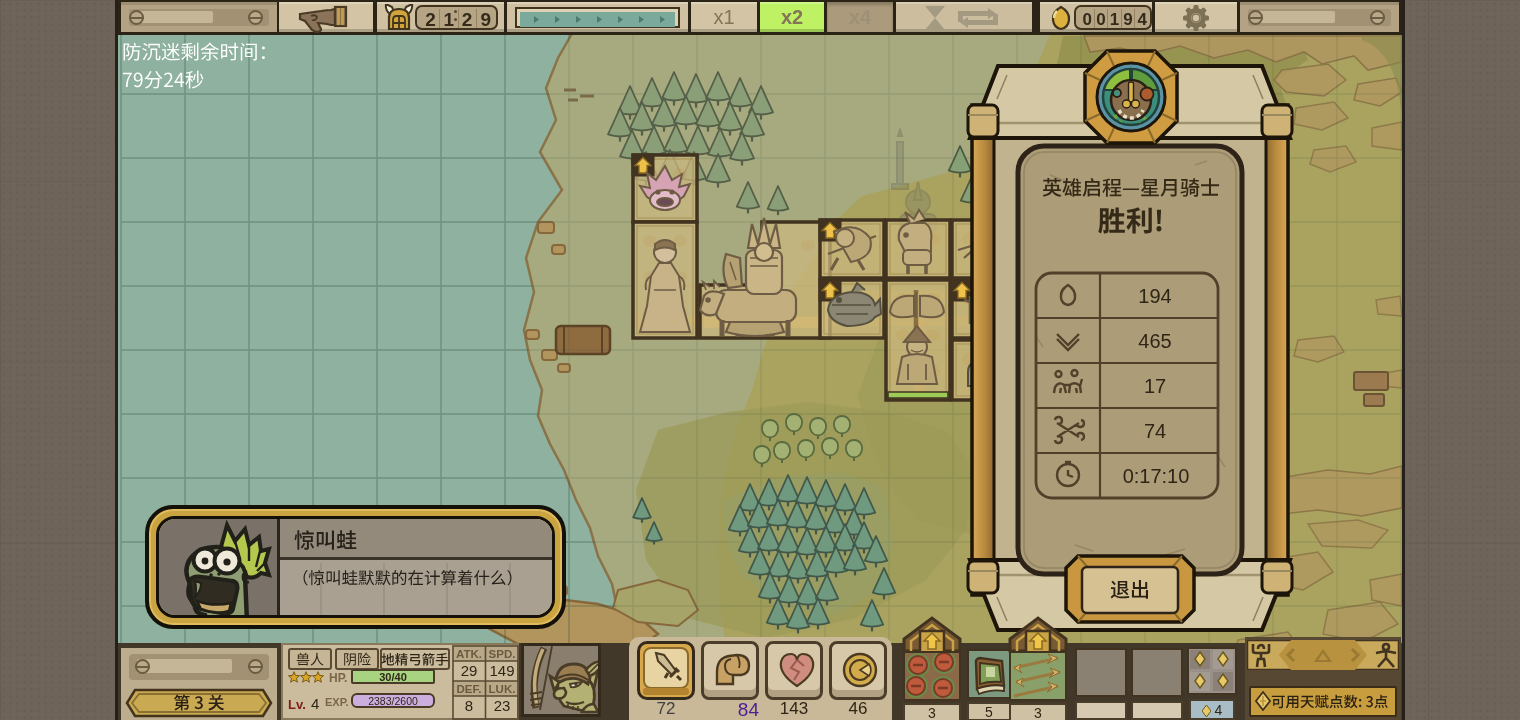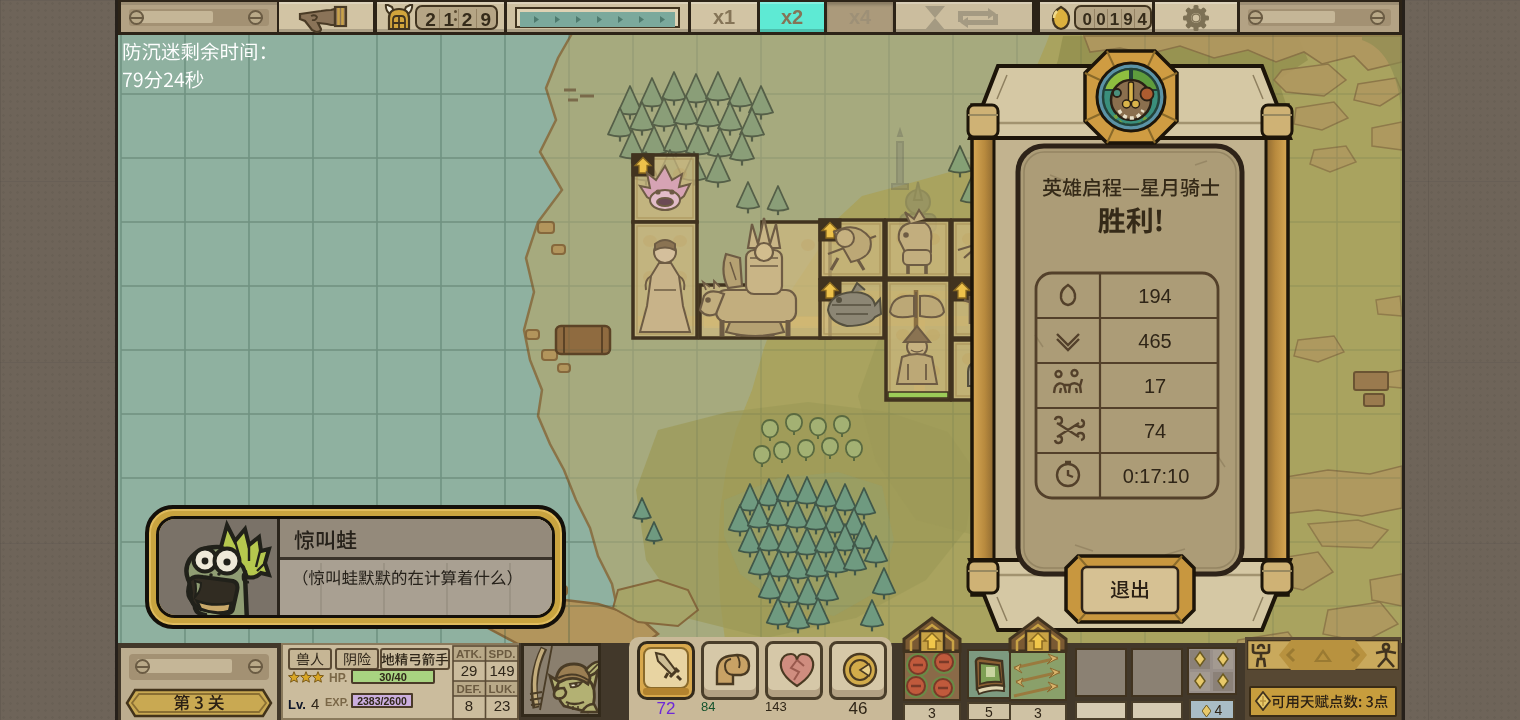--- a/index.html
+++ b/index.html
@@ -435,23 +435,23 @@
         <path d="M14 4 L19 7.5 L14 11Z" fill="#4f7a6e"></path>
         <path d="M35 4 L40 7.5 L35 11Z" fill="#4f7a6e"></path>
         <path d="M56 4 L61 7.5 L56 11Z" fill="#4f7a6e"></path>
         <path d="M77 4 L82 7.5 L77 11Z" fill="#4f7a6e"></path>
         <path d="M98 4 L103 7.5 L98 11Z" fill="#4f7a6e"></path>
         <path d="M119 4 L124 7.5 L119 11Z" fill="#4f7a6e"></path>
         <path d="M140 4 L145 7.5 L140 11Z" fill="#4f7a6e"></path>
       </svg>
     </div>
     <div class="abs" style="left:573px;top:2px;width:66px;height:30px;background:#d2c4a4;box-shadow:inset 0 2px 0 rgba(255,255,255,0.25), inset 0 -3px 0 rgba(0,0,0,0.18)">
-      <div class="abs" style="left:0;top:4px;width:100%;text-align:center;font-size:20px;font-weight:bold;color:#857457">x1</div>
-    </div>
-    <div class="abs" style="left:642px;top:2px;width:64px;height:30px;background:#5eead4;box-shadow:inset 0 2px 0 rgba(255,255,255,0.25), inset 0 -3px 0 rgba(0,0,0,0.18)">
+      <div class="abs" style="left:0;top:4px;width:100%;text-align:center;font-size:20px;font-weight:normal;color:#857457">x1</div>
+    </div>
+    <div class="abs" style="left:642px;top:2px;width:64px;height:30px;background:#bef264;box-shadow:inset 0 2px 0 rgba(255,255,255,0.25), inset 0 -3px 0 rgba(0,0,0,0.18)">
       <div class="abs" style="left:0;top:4px;width:100%;text-align:center;font-size:20px;font-weight:bold;color:#857457">x2</div>
     </div>
     <div class="abs" style="left:709px;top:2px;width:66px;height:30px;background:#ab9a7b;box-shadow:inset 0 3px 3px rgba(0,0,0,0.2)">
       <div class="abs" style="left:0;top:4px;width:100%;text-align:center;font-size:20px;font-weight:bold;color:#9d9077">x4</div>
     </div>
     <div class="abs" style="left:778px;top:2px;width:136px;height:30px;background:#cbbd9e;box-shadow:inset 0 2px 0 rgba(255,255,255,0.25), inset 0 -3px 0 rgba(0,0,0,0.18)">
       <svg class="abs" style="left:28px;top:3px" width="82" height="26" viewBox="0 0 82 26">
         <g fill="#a49a82">
           <path d="M1 1 L21 1 L11 13Z M1 25 L21 25 L11 13Z"></path>
           <path d="M34 6 L64 6 L64 3 L72 8.5 L64 14 L64 11 L39 11 L39 17 L34 17Z"></path>
@@ -673,24 +673,24 @@
       <svg class="abs" style="left:97px;top:3px" width="70" height="22" viewBox="0 0 70 22">
         <path transform="translate(1.2,16.5)" fill="#2f2619" d="M5.7 -10.1V-6.5L4.3 -5.9L4.8 -4.8L5.7 -5.1V-1.2C5.7 0.4 6.2 0.9 7.9 0.9C8.3 0.9 10.6 0.9 11.0 0.9C12.5 0.9 12.9 0.2 13.1 -1.6C12.7 -1.7 12.3 -1.9 12.0 -2.1C11.9 -0.6 11.7 -0.3 11.0 -0.3C10.5 -0.3 8.4 -0.3 8.0 -0.3C7.1 -0.3 7.0 -0.4 7.0 -1.2V-5.7L8.5 -6.3V-1.9H9.7V-6.8L11.2 -7.5C11.2 -5.4 11.2 -4.2 11.2 -3.9C11.1 -3.6 11.0 -3.6 10.8 -3.6C10.7 -3.6 10.3 -3.6 10.0 -3.6C10.2 -3.3 10.3 -2.8 10.3 -2.5C10.7 -2.5 11.3 -2.5 11.6 -2.6C12.1 -2.8 12.3 -3.1 12.4 -3.6C12.4 -4.2 12.5 -6.0 12.5 -8.6L12.5 -8.8L11.6 -9.1L11.4 -9.0L11.1 -8.8L9.7 -8.1V-11.4H8.5V-7.6L7.0 -7.0V-10.1ZM0.4 -2.2 0.9 -0.9C2.1 -1.4 3.6 -2.2 5.1 -2.8L4.8 -4.0L3.4 -3.4V-7.0H4.9V-8.2H3.4V-11.2H2.2V-8.2H0.5V-7.0H2.2V-2.9C1.5 -2.6 0.9 -2.4 0.4 -2.2Z M14.1 -10.3C14.4 -9.4 14.7 -8.1 14.8 -7.3L15.7 -7.5C15.6 -8.4 15.3 -9.6 14.9 -10.5ZM17.8 -10.6C17.7 -9.7 17.3 -8.3 17.0 -7.5L17.8 -7.3C18.1 -8.1 18.5 -9.3 18.9 -10.4ZM14.0 -6.9V-5.7H15.6C15.2 -4.3 14.5 -2.7 13.8 -1.8C14.0 -1.4 14.3 -0.9 14.5 -0.5C15.0 -1.2 15.4 -2.3 15.8 -3.4V1.1H17.0V-3.9C17.4 -3.3 17.8 -2.5 17.9 -2.0L18.8 -3.0C18.5 -3.4 17.3 -5.1 17.0 -5.5V-5.7H18.4V-6.9H17.0V-11.4H15.8V-6.9ZM22.0 -11.4V-10.3H19.2V-9.4H22.0V-8.7H19.5V-7.8H22.0V-7.0H18.8V-6.1H26.5V-7.0H23.2V-7.8H25.9V-8.7H23.2V-9.4H26.1V-10.3H23.2V-11.4ZM24.4 -4.4V-3.6H20.8V-4.4ZM19.6 -5.4V1.1H20.8V-1.0H24.4V-0.1C24.4 0.1 24.4 0.1 24.2 0.1C24.1 0.1 23.5 0.1 22.9 0.1C23.1 0.4 23.2 0.8 23.3 1.1C24.1 1.1 24.7 1.1 25.1 0.9C25.5 0.8 25.6 0.5 25.6 -0.1V-5.4ZM20.8 -2.7H24.4V-1.9H20.8Z M29.4 -7.5C29.3 -6.1 28.9 -4.4 28.7 -3.2H37.6C37.3 -1.5 37.0 -0.6 36.6 -0.4C36.5 -0.2 36.2 -0.2 35.9 -0.2C35.4 -0.2 34.2 -0.3 33.1 -0.4C33.4 0.0 33.6 0.6 33.7 1.0C34.7 1.1 35.7 1.1 36.3 1.0C36.9 1.0 37.4 0.9 37.8 0.5C38.4 0.0 38.7 -1.2 39.1 -3.8C39.1 -4.0 39.1 -4.4 39.1 -4.4H30.3L30.6 -6.3H38.4V-10.6H28.8V-9.3H37.1V-7.5Z M48.5 -5.1V-1.0H49.6V-5.1ZM51.2 -5.5V-0.3C51.2 -0.1 51.2 -0.1 51.0 -0.1C50.7 -0.1 50.0 -0.1 49.3 -0.1C49.5 0.2 49.7 0.7 49.8 1.1C50.7 1.1 51.4 1.0 51.9 0.9C52.4 0.7 52.5 0.3 52.5 -0.3V-5.5ZM48.5 -11.5C48.1 -10.5 47.5 -9.4 46.7 -8.7C47.0 -8.6 47.5 -8.2 47.7 -8.0C48.1 -8.4 48.5 -8.9 48.8 -9.4H49.9C50.2 -8.9 50.5 -8.4 50.6 -8.0L49.5 -8.4C49.4 -8.0 49.0 -7.5 48.7 -7.1H45.6C45.4 -7.4 45.1 -7.8 44.9 -8.1L45.8 -8.5C45.7 -8.8 45.6 -9.1 45.4 -9.4H47.2V-10.5H44.0C44.2 -10.7 44.3 -11.0 44.4 -11.2L43.1 -11.5C42.7 -10.4 41.9 -9.3 41.0 -8.6C41.3 -8.4 41.8 -8.1 42.1 -7.9C42.5 -8.3 43.0 -8.8 43.4 -9.4H44.1C44.3 -9.0 44.5 -8.7 44.6 -8.4L43.5 -8.0C43.8 -7.7 44.0 -7.4 44.2 -7.1H41.1V-6.1H53.4V-7.1H50.2L50.8 -8.0L50.7 -8.0L51.7 -8.5C51.6 -8.8 51.4 -9.1 51.2 -9.4H53.3V-10.5H49.4C49.5 -10.7 49.6 -11.0 49.7 -11.2ZM45.8 -4.5V-3.7H43.3V-4.5ZM42.1 -5.4V1.1H43.3V-1.0H45.8V-0.2C45.8 -0.1 45.8 -0.0 45.6 -0.0C45.5 -0.0 45.0 -0.0 44.5 -0.0C44.7 0.3 44.8 0.7 44.9 1.0C45.6 1.0 46.2 1.0 46.6 0.8C47.0 0.7 47.0 0.4 47.0 -0.2V-5.4ZM43.3 -2.8H45.8V-1.9H43.3Z M54.6 -4.4V-3.2H60.1V-0.5C60.1 -0.2 60.0 -0.1 59.7 -0.1C59.4 -0.1 58.3 -0.1 57.2 -0.2C57.4 0.2 57.6 0.7 57.7 1.1C59.1 1.1 60.1 1.1 60.6 0.9C61.2 0.7 61.4 0.3 61.4 -0.5V-3.2H66.9V-4.4H61.4V-6.4H66.1V-7.6H61.4V-9.6C63.0 -9.8 64.4 -10.0 65.6 -10.4L64.7 -11.4C62.5 -10.8 58.7 -10.4 55.5 -10.3C55.6 -10.0 55.8 -9.5 55.8 -9.2C57.2 -9.2 58.6 -9.3 60.1 -9.4V-7.6H55.5V-6.4H60.1V-4.4Z"></path>
       </svg>
       <svg class="abs" style="left:4px;top:26px" width="40" height="13" viewBox="0 0 40 13">
         <polygon points="7.0,0.7 8.5,4.4 12.5,4.7 9.5,7.3 10.4,11.2 7.0,9.1 3.6,11.2 4.5,7.3 1.5,4.7 5.5,4.4" fill="#d9a623" stroke="#7a5a18" stroke-width="1"></polygon>
         <polygon points="19.0,0.7 20.5,4.4 24.5,4.7 21.5,7.3 22.4,11.2 19.0,9.1 15.6,11.2 16.5,7.3 13.5,4.7 17.5,4.4" fill="#d9a623" stroke="#7a5a18" stroke-width="1"></polygon>
         <polygon points="31.0,0.7 32.5,4.4 36.5,4.7 33.5,7.3 34.4,11.2 31.0,9.1 27.6,11.2 28.5,7.3 25.5,4.7 29.5,4.4" fill="#d9a623" stroke="#7a5a18" stroke-width="1"></polygon>
       </svg>
       <div class="abs" style="left:46px;top:26px;font-size:12px;font-weight:bold;color:#7a6747">HP.</div>
       <div class="abs" style="left:68px;top:24px;width:84px;height:15px;background:#a8d381;border:2px solid #4a3a28;border-radius:2px;text-align:center;font-size:11px;font-weight:bold;color:#2f2619;line-height:12px">30/40</div>
-      <div class="abs" style="left:5px;top:52px;font-size:13px;font-weight:bold;color:#0f172a">Lv.</div>
+      <div class="abs" style="left:5px;top:52px;font-size:13px;font-weight:bold;color:#7f1d1d">Lv.</div>
       <div class="abs" style="left:28px;top:50px;font-size:15px;color:#2f2619">4</div>
       <div class="abs" style="left:42px;top:51px;font-size:11px;font-weight:bold;color:#7a6747">EXP.</div>
-      <div class="abs" style="left:68px;top:48px;width:62px;height:15px;background:#cbaede;border:2px solid #4a3a28;border-radius:1px;text-align:center;font-size:10.5px;font-weight:bold;color:#2f2619;line-height:12px">2383/2600</div>
+      <div class="abs" style="left:68px;top:48px;width:84px;height:15px;background:#cbaede;border:2px solid #4a3a28;border-radius:6px;text-align:center;font-size:10.5px;font-weight:normal;color:#2f2619;line-height:12px">2383/2600</div>
       <svg class="abs" style="left:169px;top:0px" width="67" height="75" viewBox="0 0 67 75">
         <rect x="1" y="1" width="65" height="15" fill="#b9a988"></rect>
         <rect x="1" y="36" width="65" height="15" fill="#b9a988"></rect>
         <g stroke="#5a4a34" stroke-width="1.6" fill="none">
           <rect x="1" y="1" width="65" height="73"></rect>
           <path d="M33.5 1 L33.5 74 M1 16 L66 16 M1 36 L66 36 M1 51 L66 51"></path>
         </g>
         <g font-family="Liberation Sans" font-size="11.5" font-weight="bold" fill="#6b5a40" text-anchor="middle">
           <text x="17" y="12.5">ATK.</text>
           <text x="50" y="12.5">SPD.</text>
@@ -728,36 +728,36 @@
     </div>
     <div class="abs" style="left:511px;top:-6px;width:263px;height:83px;background:#c9b998;border-radius:10px 10px 0 0">
       <div class="abs" style="left:8px;top:4px;width:58px;height:59px;background:#d8a84c;border:3px solid #332a1b;border-radius:10px">
         <div class="abs" style="left:3px;top:3px;width:46px;height:42px;background:#e8d4a2;border:2.5px solid #8a6a2a;border-radius:8px"></div>
         <div class="abs" style="left:3px;bottom:2px;width:46px;height:7px;background:#b3832f;border-radius:3px"></div>
         <svg class="abs" style="left:8px;top:5px" width="38" height="38" viewBox="0 0 38 38">
           <path d="M8 4 L16 6 L28 22 L24 26 L10 12Z" fill="#cdbd94" stroke="#4a3a22" stroke-width="2"></path>
           <path d="M22 28 L28 22 M20 24 L17 29 M27 19 L31 23 M29 27 L33 31" stroke="#4a3a22" stroke-width="3"></path>
         </svg>
       </div>
-      <div class="abs" style="left:8px;top:62px;width:58px;text-align:center;font-size:17px;color:#6d28d9">72</div>
+      <div class="abs" style="left:8px;top:62px;width:58px;text-align:center;font-size:17px;color:#404040">72</div>
       <div class="abs" style="left:72px;top:4px;width:58px;height:59px;background:#d6c8a8;border:3px solid #4a3e2a;border-radius:8px;box-shadow:inset 0 -7px 0 #b3a183">
         <svg class="abs" style="left:9px;top:6px" width="40" height="40" viewBox="0 0 40 40">
           <path d="M4 34 L4 22 Q4 8 16 6 L24 5 Q36 5 36 16 Q36 24 28 25 L20 25 L20 34Z" fill="#c8a265" stroke="#4a3a22" stroke-width="2.4"></path>
           <path d="M20 25 Q12 24 12 16 Q12 10 18 9" fill="none" stroke="#4a3a22" stroke-width="2"></path>
           <path d="M24 5 Q28 12 26 18" fill="none" stroke="#4a3a22" stroke-width="1.8"></path>
         </svg>
       </div>
-      <div class="abs" style="left:72px;top:62px;width:58px;text-align:left;font-size:13px;color:#14532d">84</div>
+      <div class="abs" style="left:72px;top:62px;width:58px;text-align:right;font-size:19px;color:#4c1d95">84</div>
       <div class="abs" style="left:136px;top:4px;width:58px;height:59px;background:#d6c8a8;border:3px solid #4a3e2a;border-radius:8px;box-shadow:inset 0 -7px 0 #b3a183">
         <svg class="abs" style="left:9px;top:8px" width="40" height="36" viewBox="0 0 40 36">
           <path d="M20 34 Q2 22 4 10 Q6 2 14 2 Q19 2 20 8 Q21 2 26 2 Q34 2 36 10 Q38 22 20 34Z" fill="#cf8d7f" stroke="#4a3a22" stroke-width="2.2"></path>
           <path d="M20 8 L14 16 L22 20 L17 28 M20 8 L27 14" fill="none" stroke="#9a5a4e" stroke-width="2"></path>
         </svg>
       </div>
-      <div class="abs" style="left:136px;top:62px;width:58px;text-align:left;font-size:13px;color:#2f2517">143</div>
+      <div class="abs" style="left:136px;top:62px;width:58px;text-align:center;font-size:17px;color:#2f2517">143</div>
       <div class="abs" style="left:200px;top:4px;width:58px;height:59px;background:#d6c8a8;border:3px solid #4a3e2a;border-radius:8px;box-shadow:inset 0 -7px 0 #b3a183">
         <svg class="abs" style="left:9px;top:7px" width="38" height="38" viewBox="0 0 38 38">
           <circle cx="19" cy="19" r="16" fill="#d2ab4a" stroke="#4a3a22" stroke-width="2.4"></circle>
           <circle cx="19" cy="19" r="10" fill="none" stroke="#4a3a22" stroke-width="2"></circle>
           <path d="M19 19 L28 13 A11 11 0 0 1 28 25Z" fill="#e8d08a" stroke="#4a3a22" stroke-width="1.6"></path>
         </svg>
       </div>
       <div class="abs" style="left:200px;top:62px;width:58px;text-align:center;font-size:17px;color:#2f2517">46</div>
     </div>
     <div class="abs" style="left:783px;top:-28px;width:62px;height:107px">

